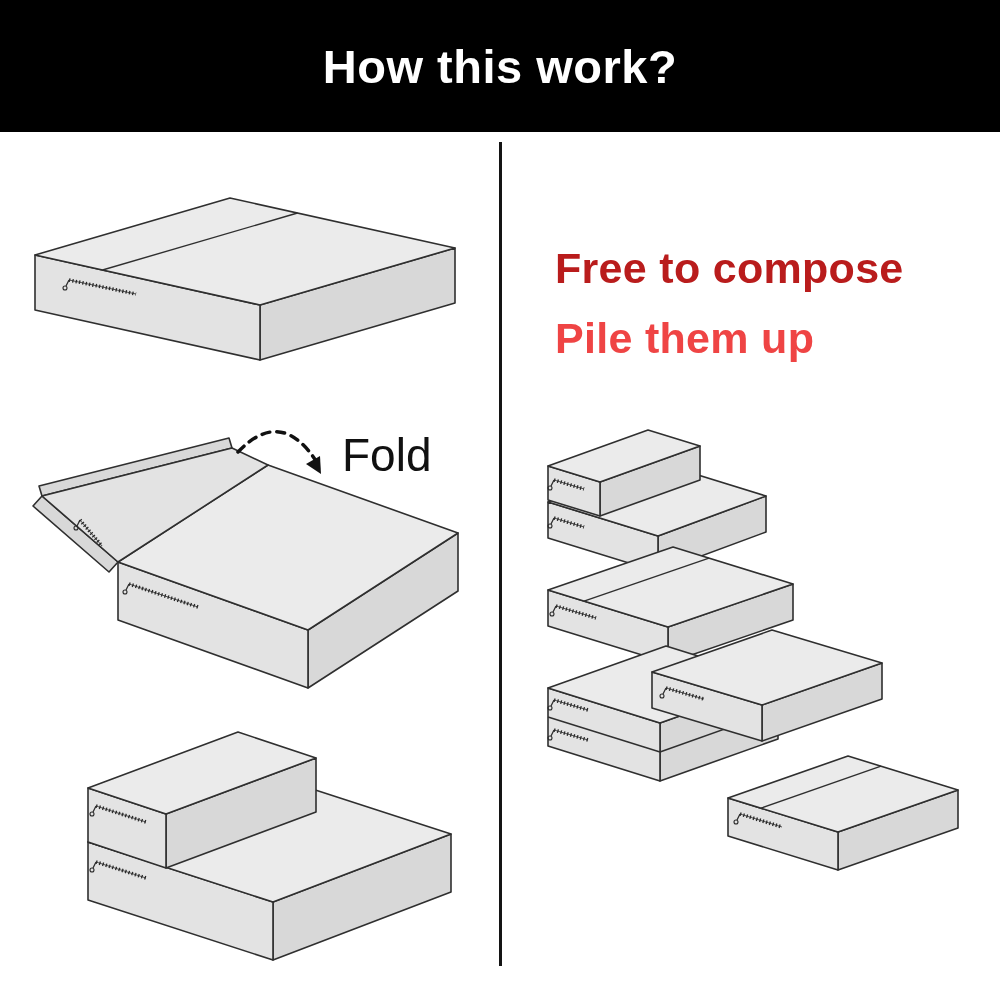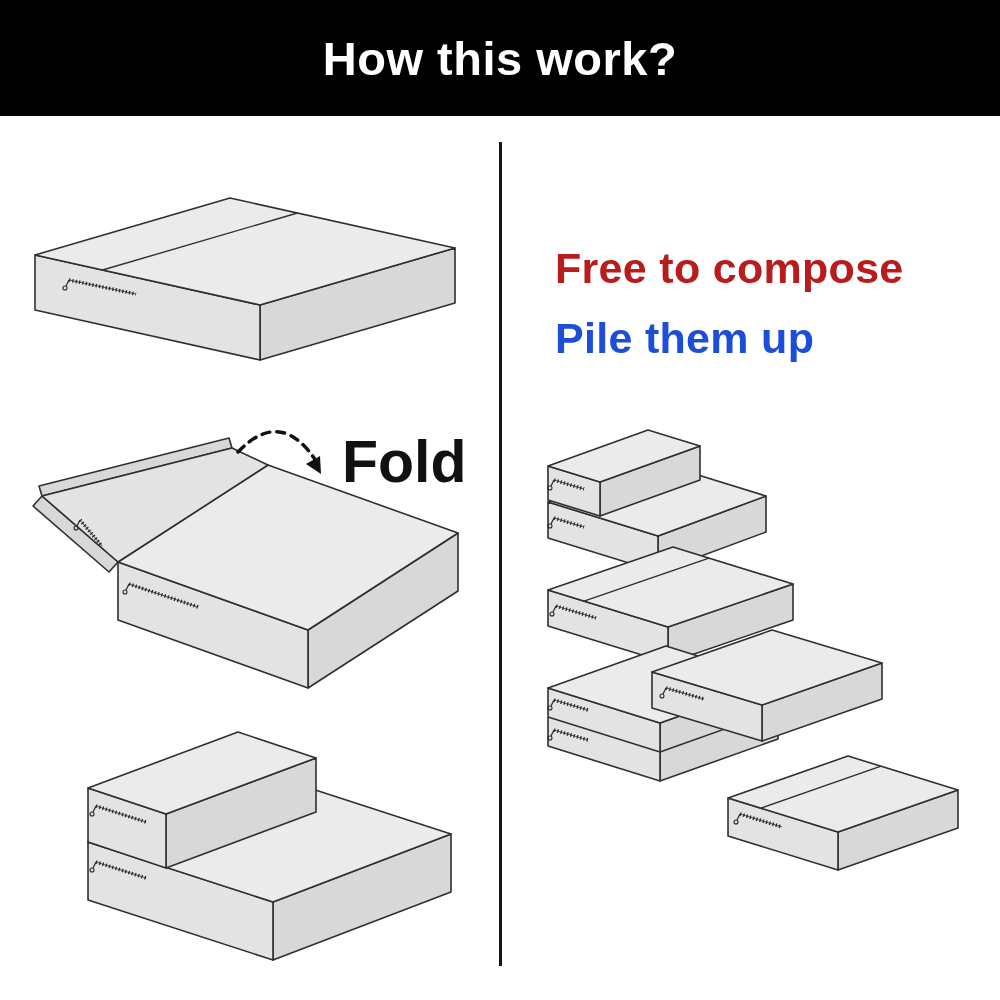--- a/index.html
+++ b/index.html
@@ -1,33 +1,33 @@
 <!DOCTYPE html>
 <html><head>
 <meta charset="utf-8">
 <style>
   html,body{margin:0;padding:0;}
   body{
     width:1000px;height:1000px;position:relative;overflow:hidden;
     background:#ffffff;font-family:"Liberation Sans",sans-serif;
   }
   .header{
-    position:absolute;left:0;top:0;width:1000px;height:116px;
+    position:absolute;left:0;top:0;width:1000px;height:132px;
     display:flex;align-items:center;justify-content:center;
   }
   .header h1{
     margin:0;font-size:47px;font-weight:800;letter-spacing:.5px;
   }
   #scene{position:absolute;left:0;top:0;pointer-events:none;}
   .divider{
     position:absolute;left:499px;top:142px;width:3px;height:824px;
   }
   .fold-label{
     position:absolute;left:342px;top:428px;
-    font-size:59px;font-weight:700;
+    font-size:46px;font-weight:400;
   }
   .rh{
     position:absolute;left:555px;font-size:43px;font-weight:800;letter-spacing:.3px;
   }
   .rh1{top:244px;}
   .rh2{top:314px;}
 </style>
 </head>
 <body>
 
@@ -137,13 +137,13 @@
       <line x1="740" y1="814" x2="782" y2="827" stroke="#2a2a2a" stroke-width="0.8"></line>
       <line x1="740" y1="814" x2="737" y2="820" stroke="#2a2a2a" stroke-width="1.2"></line>
       <circle cx="736" cy="822" r="2" fill="none" stroke="#2a2a2a" stroke-width="1.1"></circle>
     </g>
   </svg>
 
 <div class="divider" style="background: rgb(20, 20, 20);"></div>
 
 <div class="fold-label" style="color: rgb(17, 17, 17);">Fold</div>
 <div class="rh rh1" style="color: #b91c1c;">Free to compose</div>
-<div class="rh rh2" style="color: #1d4ed8; text-align: center;">Pile them up</div>
+<div class="rh rh2" style="color: #ef4444; text-align: center;">Pile them up</div>
 
 </body></html>

